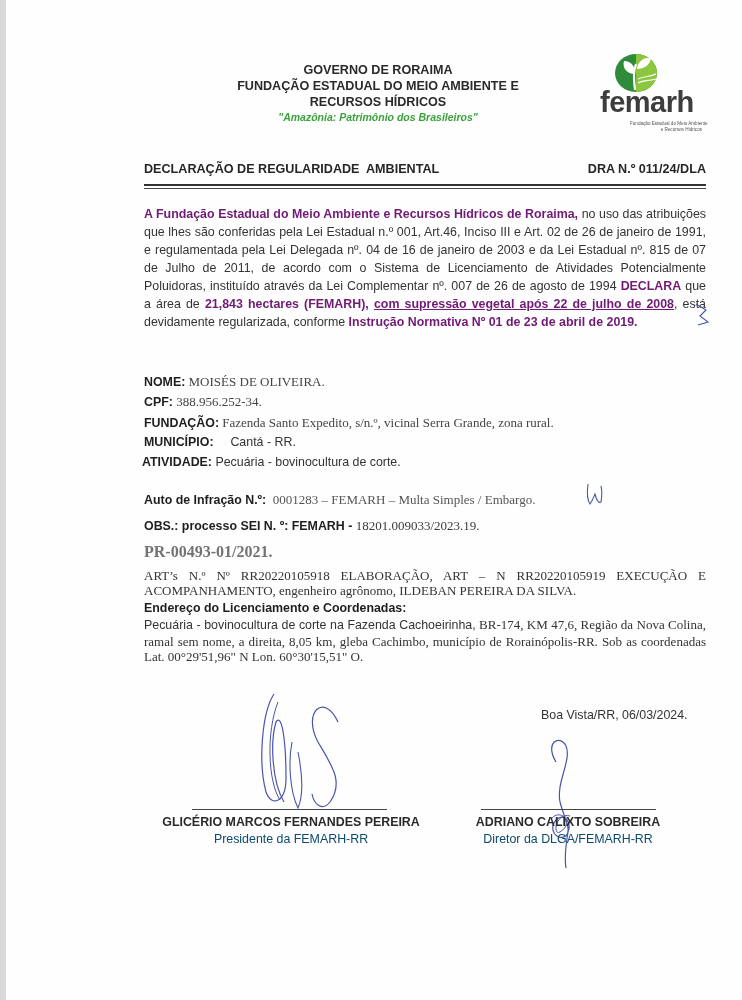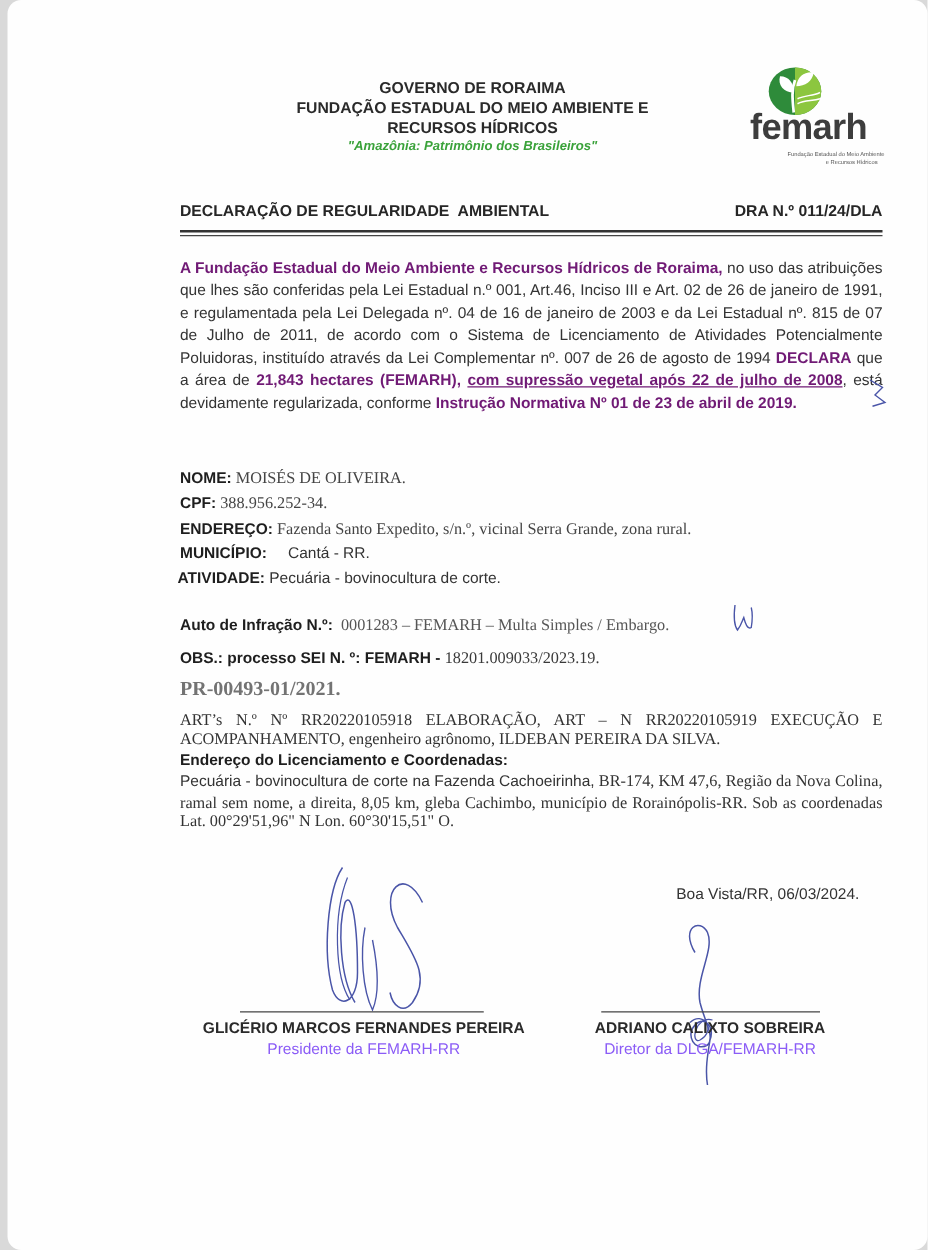--- a/index.html
+++ b/index.html
@@ -1,21 +1,21 @@
 <!DOCTYPE html>
 <html><head>
 <meta charset="utf-8">
 <style>
   html, body { margin: 0; padding: 0; }
   body {
     width: 742px; height: 1000px; background: #d9d9d9; overflow: hidden; position: relative;
     font-family: "Liberation Sans", sans-serif; color: #1c1c1c;
   }
   .page {
-    position: absolute; left: 6px; top: 0; width: 736px; height: 1000px; background: #fefefe; border-radius: 11px;
+    position: absolute; left: 6px; top: 0; width: 736px; height: 1000px; background: #fefefe;
   }
   .header { position: absolute; left: 0; top: 62px; width: 736px; }
   .head-lines { position: absolute; left: 200px; top: 0; width: 344px; text-align: center; }
   .head-line { font-size: 12.6px; font-weight: bold; color: #2a2a2a; line-height: 16px; }
   .motto { font-size: 10.5px; font-style: italic; font-weight: bold; color: #3aa23a; line-height: 14px; }
   .logo { position: absolute; left: 588px; top: -10px; width: 110px; height: 90px; }
   .logo-word { position: absolute; left: 6px; top: 34px; font-size: 29px; font-weight: bold; color: #3d3d3d; letter-spacing: -0.5px; }
   .logo-sub { position: absolute; left: 36px; top: 69px; font-size: 4.6px; color: #555; line-height: 5.5px; width: 80px; }
   .title-row { position: absolute; left: 138px; top: 162px; width: 562px; height: 20px; }
   .title-left { position: absolute; left: 0; top: 0; font-size: 12.6px; font-weight: bold; color: #262626; }
@@ -38,21 +38,21 @@
   .serif { font-family: "Liberation Serif", serif; font-size: 13px; color: #3a3a3a; }
   .pr { font-family: "Liberation Serif", serif; font-size: 16px; font-weight: bold; color: #737373; }
   .art { position: absolute; left: 138px; top: 568px; width: 562px; font-family: "Liberation Serif", serif; font-size: 13px; line-height: 15px; color: #333; text-align: justify; }
   .end-title { position: absolute; left: 138px; top: 601px; font-size: 12.4px; font-weight: bold; color: #1e1e1e; }
   .end-text { position: absolute; left: 138px; top: 617px; width: 562px; font-family: "Liberation Serif", serif; font-size: 13px; line-height: 15.5px; color: #333; text-align: justify; }
   .end-text .lead { font-family: "Liberation Sans", sans-serif; font-size: 12.4px; }
   .date { position: absolute; left: 535px; top: 708px; font-size: 12.4px; color: #333; }
   .sig-block { position: absolute; text-align: center; }
   .sig-line { position: absolute; height: 1px; background: #444; }
   .sig-name { font-size: 12.4px; font-weight: bold; color: #2a2a2a; line-height: 17px; white-space: nowrap; }
-  .sig-role { font-size: 12.4px; color: #8b5cf6; line-height: 17px; white-space: nowrap; }
+  .sig-role { font-size: 12.4px; color: #0c4a6e; line-height: 17px; white-space: nowrap; }
   .signature { position: absolute; }
   .mark { position: absolute; }
 </style>
 </head>
 <body>
 
 <div class="page">
 
   <div class="header">
     <div class="head-lines">
@@ -87,21 +87,21 @@
   <div class="rule1"></div>
   <div class="rule2"></div>
 
   <div class="body-text">
     <b>A Fundação Estadual do Meio Ambiente e Recursos Hídricos de Roraima,</b><span> no uso das atribuições que lhes são conferidas pela Lei Estadual n.º 001, Art.46, Inciso III e Art. 02 de 26 de janeiro de 1991, e regulamentada pela Lei Delegada nº. 04 de 16 de janeiro de 2003 e da Lei Estadual nº. 815 de 07 de Julho de 2011, de acordo com o Sistema de Licenciamento de Atividades Potencialmente Poluidoras, instituído através da Lei Complementar nº. 007 de 26 de agosto de 1994 </span><b>DECLARA</b><span> que a área de </span><b>21,843 hectares (FEMARH),</b><span> </span><b><u>com supressão vegetal após 22 de julho de 2008</u></b><span>, está devidamente regularizada, conforme </span><b>Instrução Normativa Nº 01 de 23 de abril de 2019.</b>
   </div>
 
   <div class="fields">
     <div class="field"><span class="k">NOME:</span><span class="v-serif"> MOISÉS DE OLIVEIRA.</span></div>
     <div class="field"><span class="k">CPF:</span><span class="v-serif"> 388.956.252-34.</span></div>
-    <div class="field"><span class="k">ENDEREÇO:</span><span class="v-serif"> Fazenda Santo Expedito, s/n.º, vicinal Serra Grande, zona rural.</span></div>
+    <div class="field"><span class="k">FUNDAÇÃO:</span><span class="v-serif"> Fazenda Santo Expedito, s/n.º, vicinal Serra Grande, zona rural.</span></div>
     <div class="field"><span class="k">MUNICÍPIO:</span><span style="white-space:pre;margin-left:10px;">  Cantá - RR.</span></div>
     <div class="field" style="margin-left:-2px;"><span class="k">ATIVIDADE:</span><span> Pecuária - bovinocultura de corte.</span></div>
   </div>
 
   <div class="infra">
     <div class="infra-row"><span class="k">Auto de Infração N.º:</span><span class="serif" style="white-space:pre;color:#555;">  0001283 – FEMARH – Multa Simples / Embargo.</span></div>
     <div class="infra-row"><span class="k">OBS.: processo SEI N. º: FEMARH - </span><span class="serif">18201.009033/2023.19.</span></div>
     <div class="infra-row pr">PR-00493-01/2021.</div>
   </div>
 

